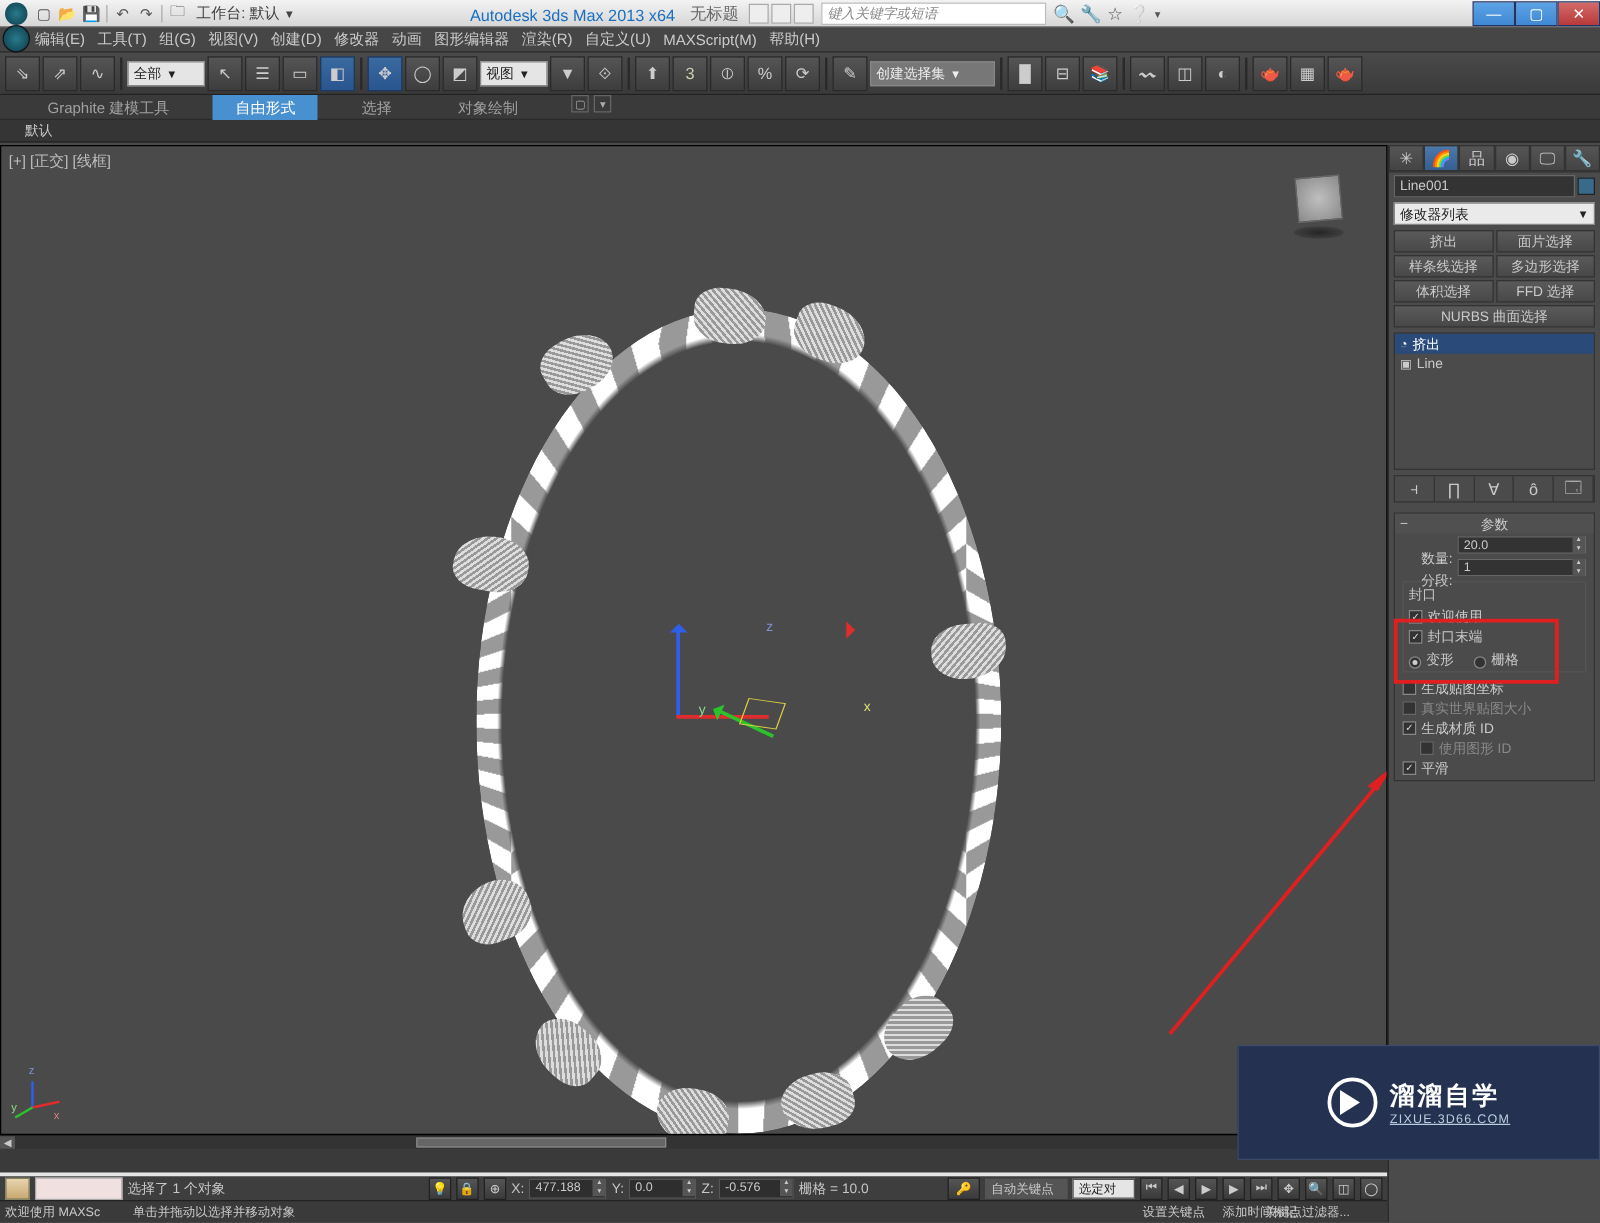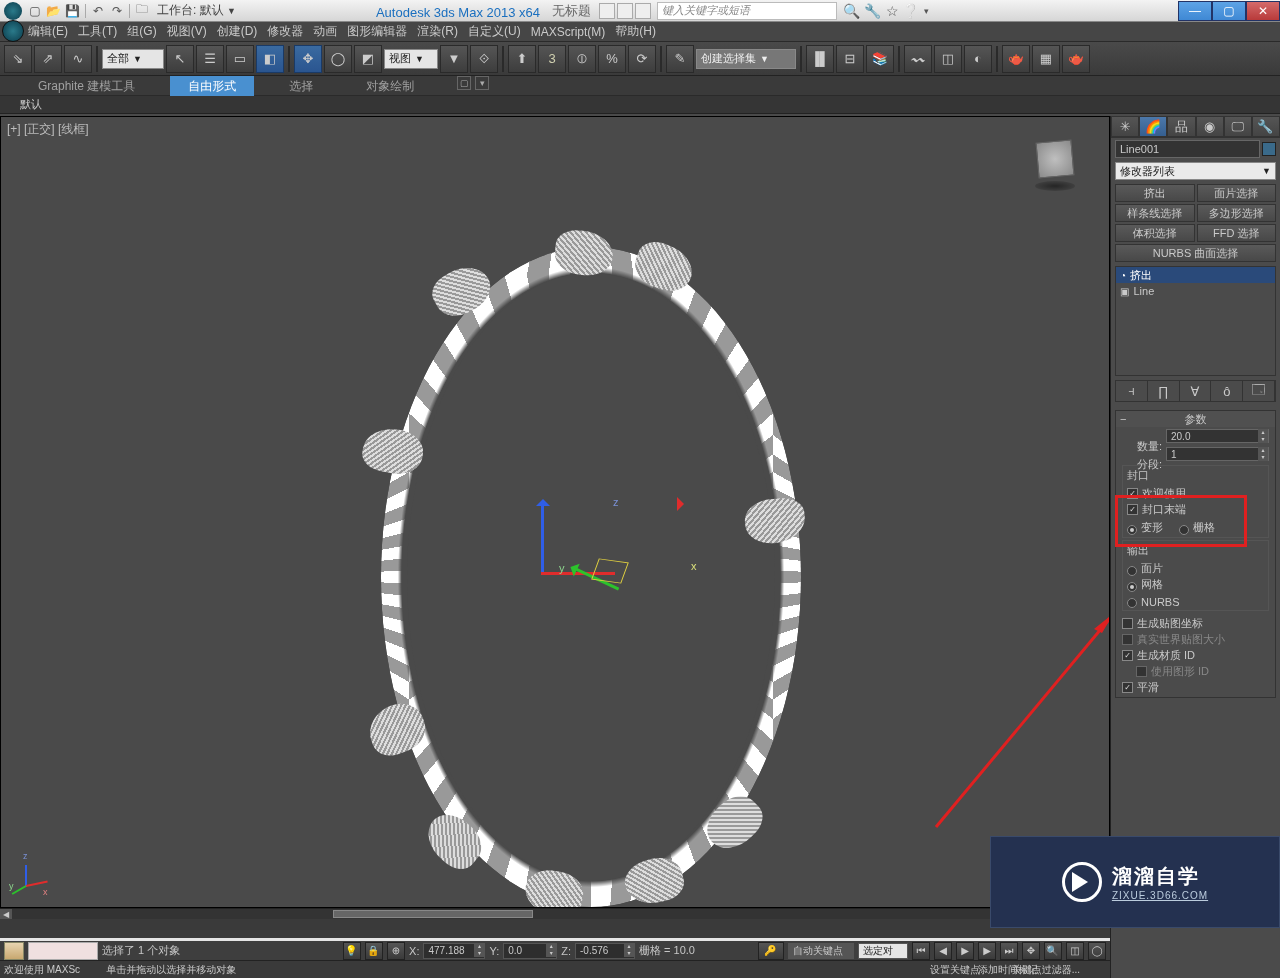--- a/index.html
+++ b/index.html
@@ -378,21 +378,21 @@
       <div class="btn">⏭</div>
       <div class="btn">✥</div>
       <div class="btn">🔍</div>
       <div class="btn">◫</div>
       <div class="btn">◯</div>
     </div>
     <div class="statusbar2">
       <span>欢迎使用  MAXSc</span>
       <span style="margin-left:20px;">单击并拖动以选择并移动对象</span>
       <span style="margin-left:auto; margin-right:68px;">添加时间标记</span>
-      <span style="position:absolute; right:300px;">设置关键点</span>
+      <span style="position:absolute; right:316px;">设置关键点</span>
       <span style="position:absolute; right:200px;">关键点过滤器...</span>
     </div>
   </div>
 
   <div class="cmdpanel">
     <div class="cat-row">
       <div class="cat">✳</div>
       <div class="cat active">🌈</div>
       <div class="cat">品</div>
       <div class="cat">◉</div>
@@ -469,35 +469,20 @@
               <div class="dot on"></div>
               <span>变形</span>
             </div>
           <div class="rad">
               <div class="dot"></div>
               <span>栅格</span>
             </div>
         </div>
       </div>
 
-      <div class="group">
-        <div class="title">输出</div>
-        <div class="rad">
-            <div class="dot"></div>
-            <span>面片</span>
-          </div>
-        <div class="rad">
-            <div class="dot on"></div>
-            <span>网格</span>
-          </div>
-        <div class="rad">
-            <div class="dot"></div>
-            <span>NURBS</span>
-          </div>
-      </div>
 
       <div style="padding:2px 6px;">
         <div class="chk">
             <div class="box"></div>
             <span>生成贴图坐标</span>
           </div>
         <div class="chk" style="color:#888;">
             <div class="box" style="border-color:#666;"></div>
             <span>真实世界贴图大小</span>
           </div>

